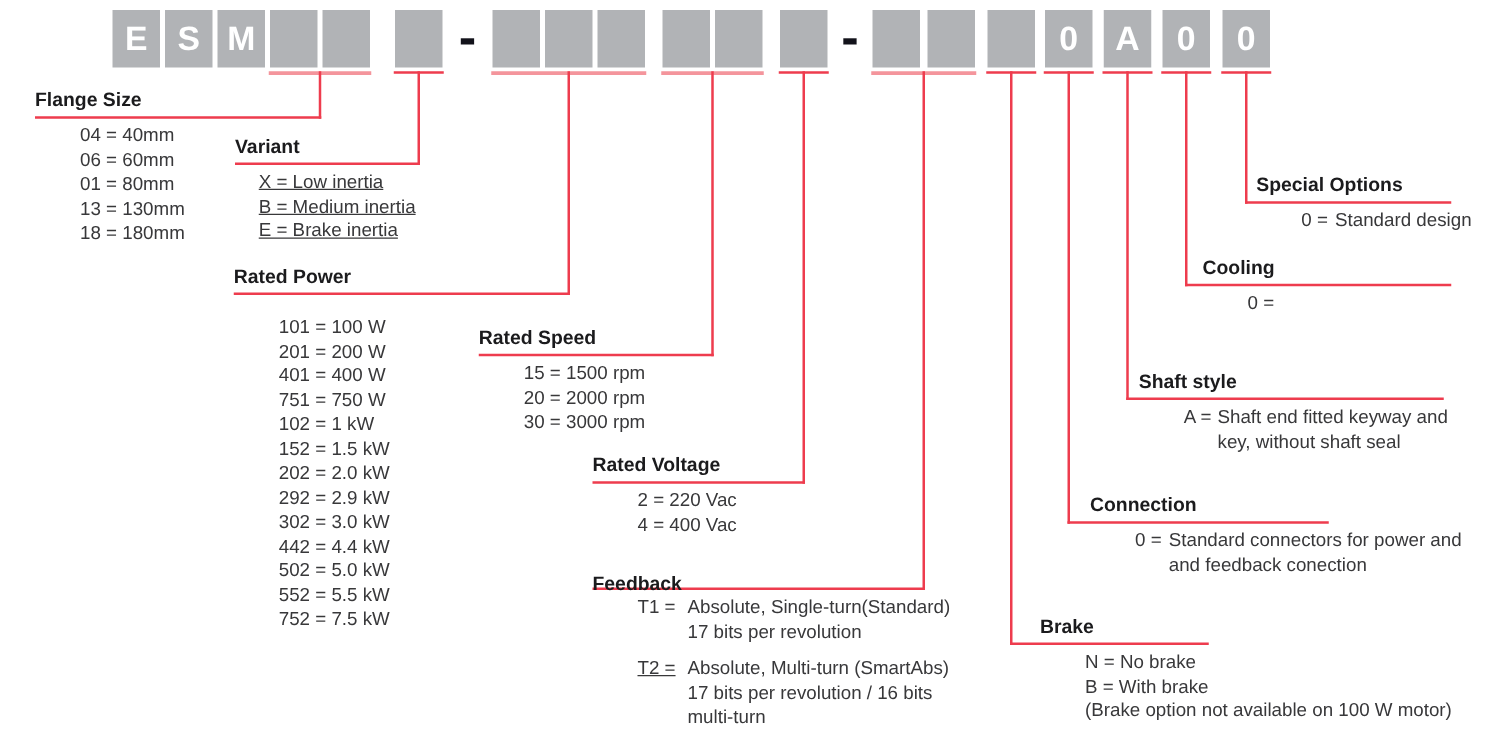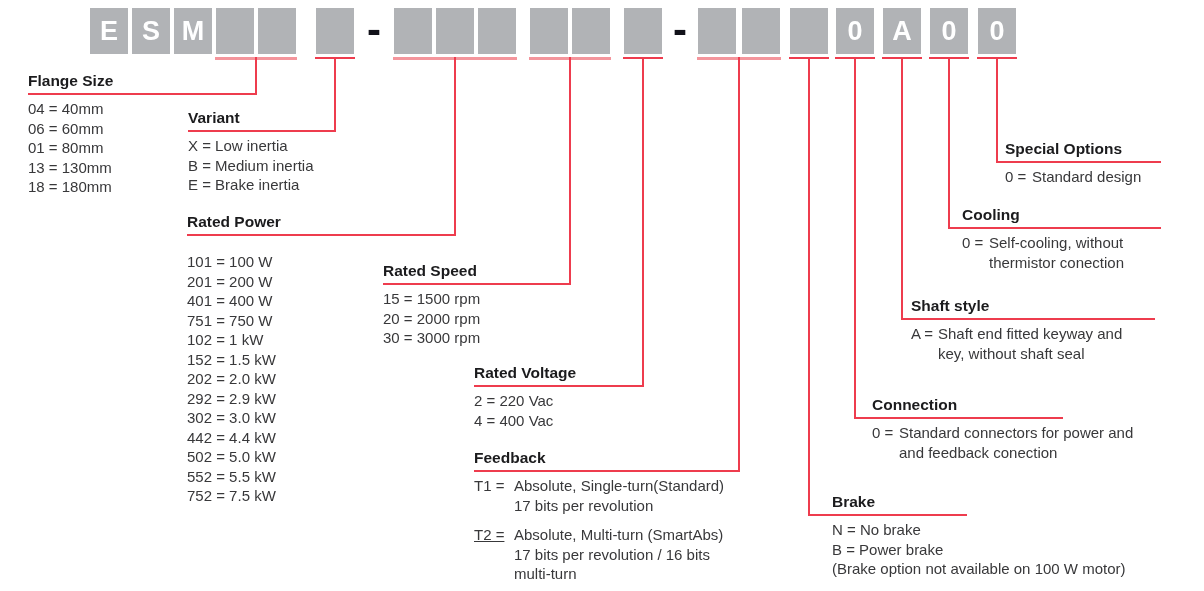--- a/index.html
+++ b/index.html
@@ -20,20 +20,21 @@
   .field-bar.single{height:2px;background:#ee3c4e;}
   .vline{position:absolute;width:2px;background:#ee3c4e;}
   .uline{position:absolute;height:2px;background:#ee3c4e;}
   .sec-title{
     position:absolute;font-size:15.5px;font-weight:bold;color:#1b1b1d;
     white-space:nowrap;height:18px;line-height:18px;
   }
   .opts{
     position:absolute;font-size:15px;color:#38383a;line-height:19.5px;
     white-space:nowrap;
+    margin-left:36px;
   }
   .opt-line{white-space:nowrap;}
   .opt-row{display:flex;}
   .opt-row.spaced{margin-bottom:10px;}
   .opt-code{flex:0 0 auto;}
 </style>
 </head>
 <body>
 
 <div id="diagram">
@@ -93,21 +94,21 @@
     <div class="dash-sep" style="left: 668px;">-</div>
     <div class="sec-title" style="left: 28px; top: 72px;">Flange Size</div>
     <div class="opts" style="left: 28px; top: 99px;">
       <div class="opt-line">04 = 40mm</div>
       <div class="opt-line">06 = 60mm</div>
       <div class="opt-line">01 = 80mm</div>
       <div class="opt-line">13 = 130mm</div>
       <div class="opt-line">18 = 180mm</div>
     </div>
     <div class="sec-title" style="left: 188px; top: 109px;">Variant</div>
-    <div class="opts" style="left: 188px; top: 136px;">
+    <div class="opts" style="left: 171px; top: 136px; text-decoration: underline;">
       <div class="opt-line">X = Low inertia</div>
       <div class="opt-line">B = Medium inertia</div>
       <div class="opt-line">E = Brake inertia</div>
     </div>
     <div class="sec-title" style="left: 187px; top: 213px;">Rated Power</div>
     <div class="opts" style="left: 187px; top: 252px;">
       <div class="opt-line">101 = 100 W</div>
       <div class="opt-line">201 = 200 W</div>
       <div class="opt-line">401 = 400 W</div>
       <div class="opt-line">751 = 750 W</div>
@@ -125,42 +126,42 @@
     <div class="opts" style="left: 383px; top: 289px;">
       <div class="opt-line">15 = 1500 rpm</div>
       <div class="opt-line">20 = 2000 rpm</div>
       <div class="opt-line">30 = 3000 rpm</div>
     </div>
     <div class="sec-title" style="left: 474px; top: 364px;">Rated Voltage</div>
     <div class="opts" style="left: 474px; top: 391px;">
       <div class="opt-line">2 = 220 Vac</div>
       <div class="opt-line">4 = 400 Vac</div>
     </div>
-    <div class="sec-title" style="left: 474px; top: 449px;">Feedback</div>
+    <div class="sec-title" style="left: 474px; top: 459px;">Feedback</div>
     <div class="opts" style="left: 474px; top: 476px;">
       <div class="opt-row spaced">
         <div class="opt-code" style="width: 40px;">T1 =</div>
         <div>
           <div class="opt-line">Absolute, Single-turn(Standard)</div>
           <div class="opt-line">17 bits per revolution</div>
         </div>
       </div>
       <div class="opt-row spaced">
         <div class="opt-code" style="width: 40px; text-decoration: underline;">T2 =</div>
         <div>
           <div class="opt-line">Absolute, Multi-turn (SmartAbs)</div>
           <div class="opt-line">17 bits per revolution / 16 bits</div>
           <div class="opt-line">multi-turn</div>
         </div>
       </div>
     </div>
     <div class="sec-title" style="left: 832px; top: 493px;">Brake</div>
     <div class="opts" style="left: 832px; top: 520px;">
       <div class="opt-line">N = No brake</div>
-      <div class="opt-line">B = Power brake</div>
+      <div class="opt-line">B = With brake</div>
       <div class="opt-line">(Brake option not available on 100 W motor)</div>
     </div>
     <div class="sec-title" style="left: 872px; top: 396px;">Connection</div>
     <div class="opts" style="left: 872px; top: 423px;">
       <div class="opt-row spaced">
         <div class="opt-code" style="width: 27px;">0 =</div>
         <div>
           <div class="opt-line">Standard connectors for power and</div>
           <div class="opt-line">and feedback conection</div>
         </div>
@@ -173,24 +174,20 @@
         <div>
           <div class="opt-line">Shaft end fitted keyway and</div>
           <div class="opt-line">key, without shaft seal</div>
         </div>
       </div>
     </div>
     <div class="sec-title" style="left: 962px; top: 206px;">Cooling</div>
     <div class="opts" style="left: 962px; top: 233px;">
       <div class="opt-row spaced">
         <div class="opt-code" style="width: 27px;">0 =</div>
-        <div>
-          <div class="opt-line">Self-cooling, without</div>
-          <div class="opt-line">thermistor conection</div>
-        </div>
       </div>
     </div>
     <div class="sec-title" style="left: 1005px; top: 140px;">Special Options</div>
     <div class="opts" style="left: 1005px; top: 167px;">
       <div class="opt-row spaced">
         <div class="opt-code" style="width: 27px;">0 =</div>
         <div>
           <div class="opt-line">Standard design</div>
         </div>
       </div>

